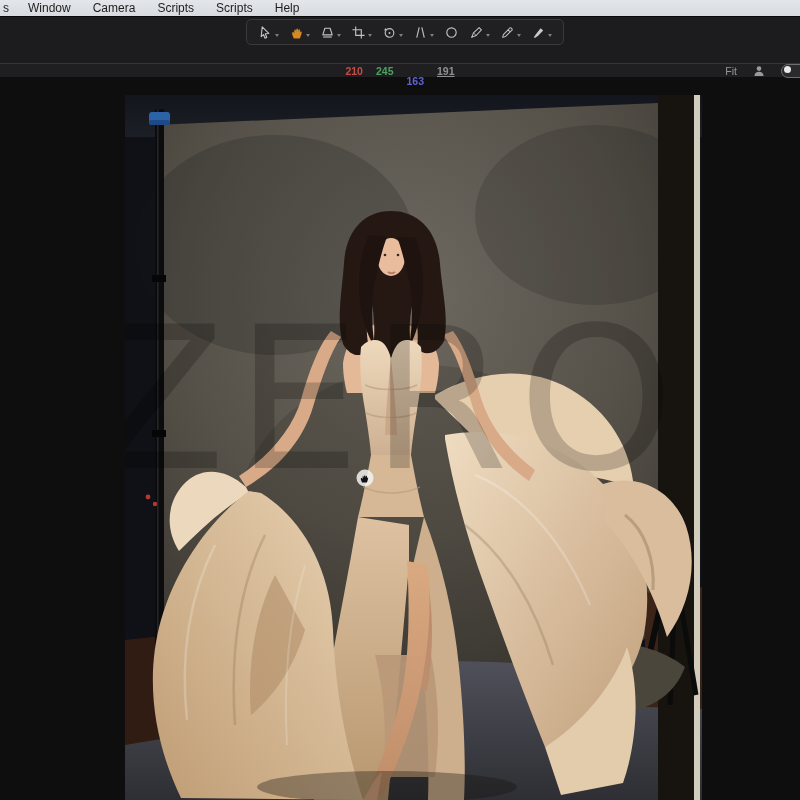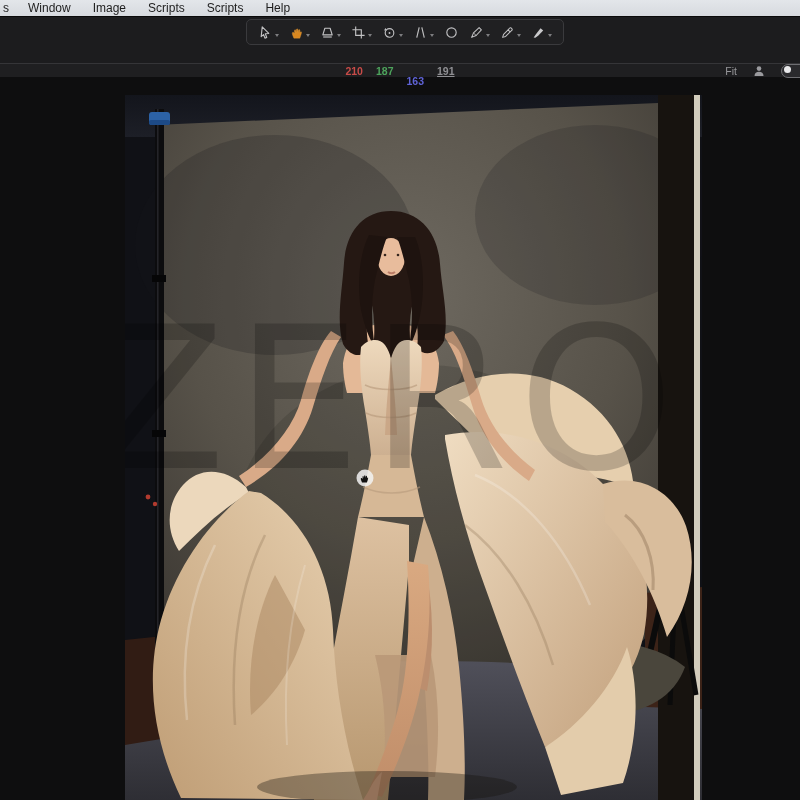--- a/index.html
+++ b/index.html
@@ -43,21 +43,21 @@
   .viewer{position:absolute;top:86px;left:0;width:800px;height:714px;background:#0e0e0f;text-align:center;}
   .photo{position:absolute;left:125px;top:9px;width:577px;height:705px;}
 </style>
 </head>
 <body>
 <div class="screen">
 
   <div class="menubar">
     <span class="mitem">s</span>
     <span class="mitem">Window</span>
-    <span class="mitem">Image</span>
+    <span class="mitem">Camera</span>
     <span class="mitem">Scripts</span>
     <span class="mitem">Scripts</span>
     <span class="mitem">Help</span>
   </div>
 
   <div class="header">
     <div class="toolbar">
       <div class="toolgroup">
 
         <span class="tool">
@@ -136,21 +136,21 @@
             <span class="caret"></span>
         </span>
 
       </div>
     </div>
   </div>
 
   <div class="infobar">
     <div class="readout">
       <span class="val-r">210</span>
-      <span class="val-g">187</span>
+      <span class="val-g">245</span>
       <span class="val-b">163</span>
       <span class="val-l">191</span>
     </div>
     <div class="rightctl">
       <span class="fitlabel">Fit</span>
       <svg width="12" height="12" viewBox="0 0 12 12">
         <circle cx="6" cy="3.6" r="2.3" fill="#9a9a9e"></circle>
         <path d="M1.5,11 C1.5,8 3.5,6.8 6,6.8 C8.5,6.8 10.5,8 10.5,11 Z" fill="#9a9a9e"></path>
       </svg>
       <span class="toggle">

